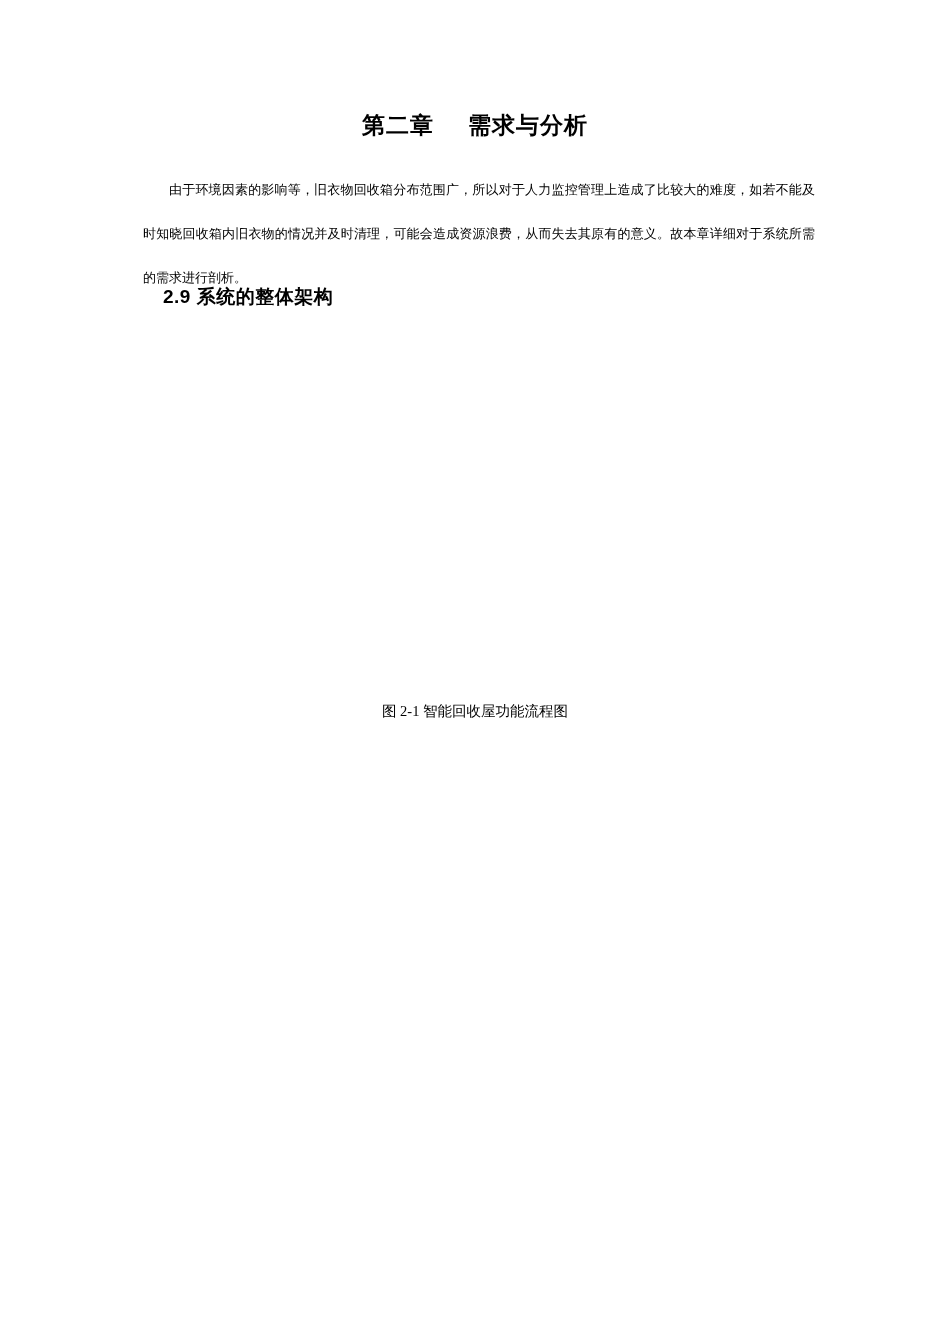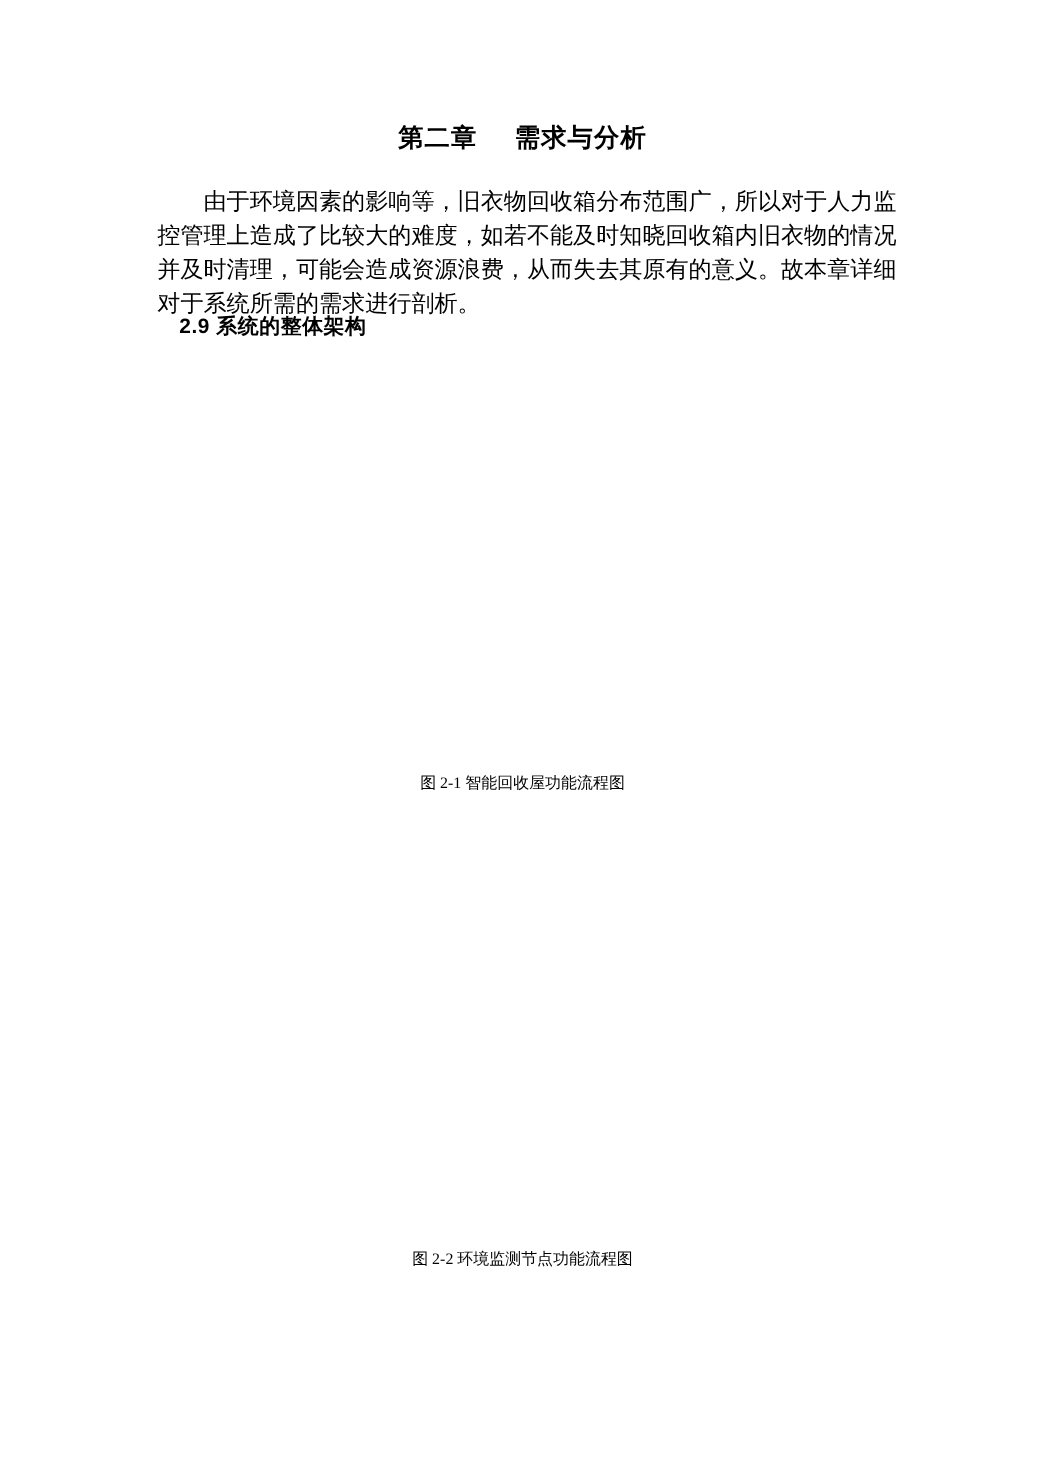--- a/index.html
+++ b/index.html
@@ -33,22 +33,22 @@
     font-weight: bold;
     font-size: 23px;
     letter-spacing: 1px;
   }
   .chapter-title .gap { display: inline-block; width: 34px; }
 
   .body-para {
     position: absolute;
     left: 143px; top: 168px;
     width: 672px;
-    font-size: 21px;
-    line-height: 31px;
+    font-size: 13px;
+    line-height: 44px;
     text-align: justify;
     text-justify: inter-ideograph;
     text-indent: 2em;
     font-family: Liberation Serif, serif;
   }
 
   .section-title {
     position: absolute;
     left: 163px; top: 284px;
     font-family: "Liberation Sans", "DejaVu Sans", sans-serif;
@@ -317,15 +317,14 @@
       <polygon class="shape" points="671,878 808,878 790,915 653,915"></polygon>
       <text class="node-label" x="732" y="900" text-anchor="middle">空气湿度</text>
 
       <polygon class="shape" points="671,938 808,938 790,979 653,979"></polygon>
       <text class="node-label" x="692" y="960">烟 雾 浓</text>
       <text class="node-label" x="689" y="978">度</text>
 
     </svg>
   </div>
 
-  <div class="fig-caption" id="fig2-caption">图 2-2  环境监测节点功能流程图</div>
 
 </div>
 
 </body></html>

